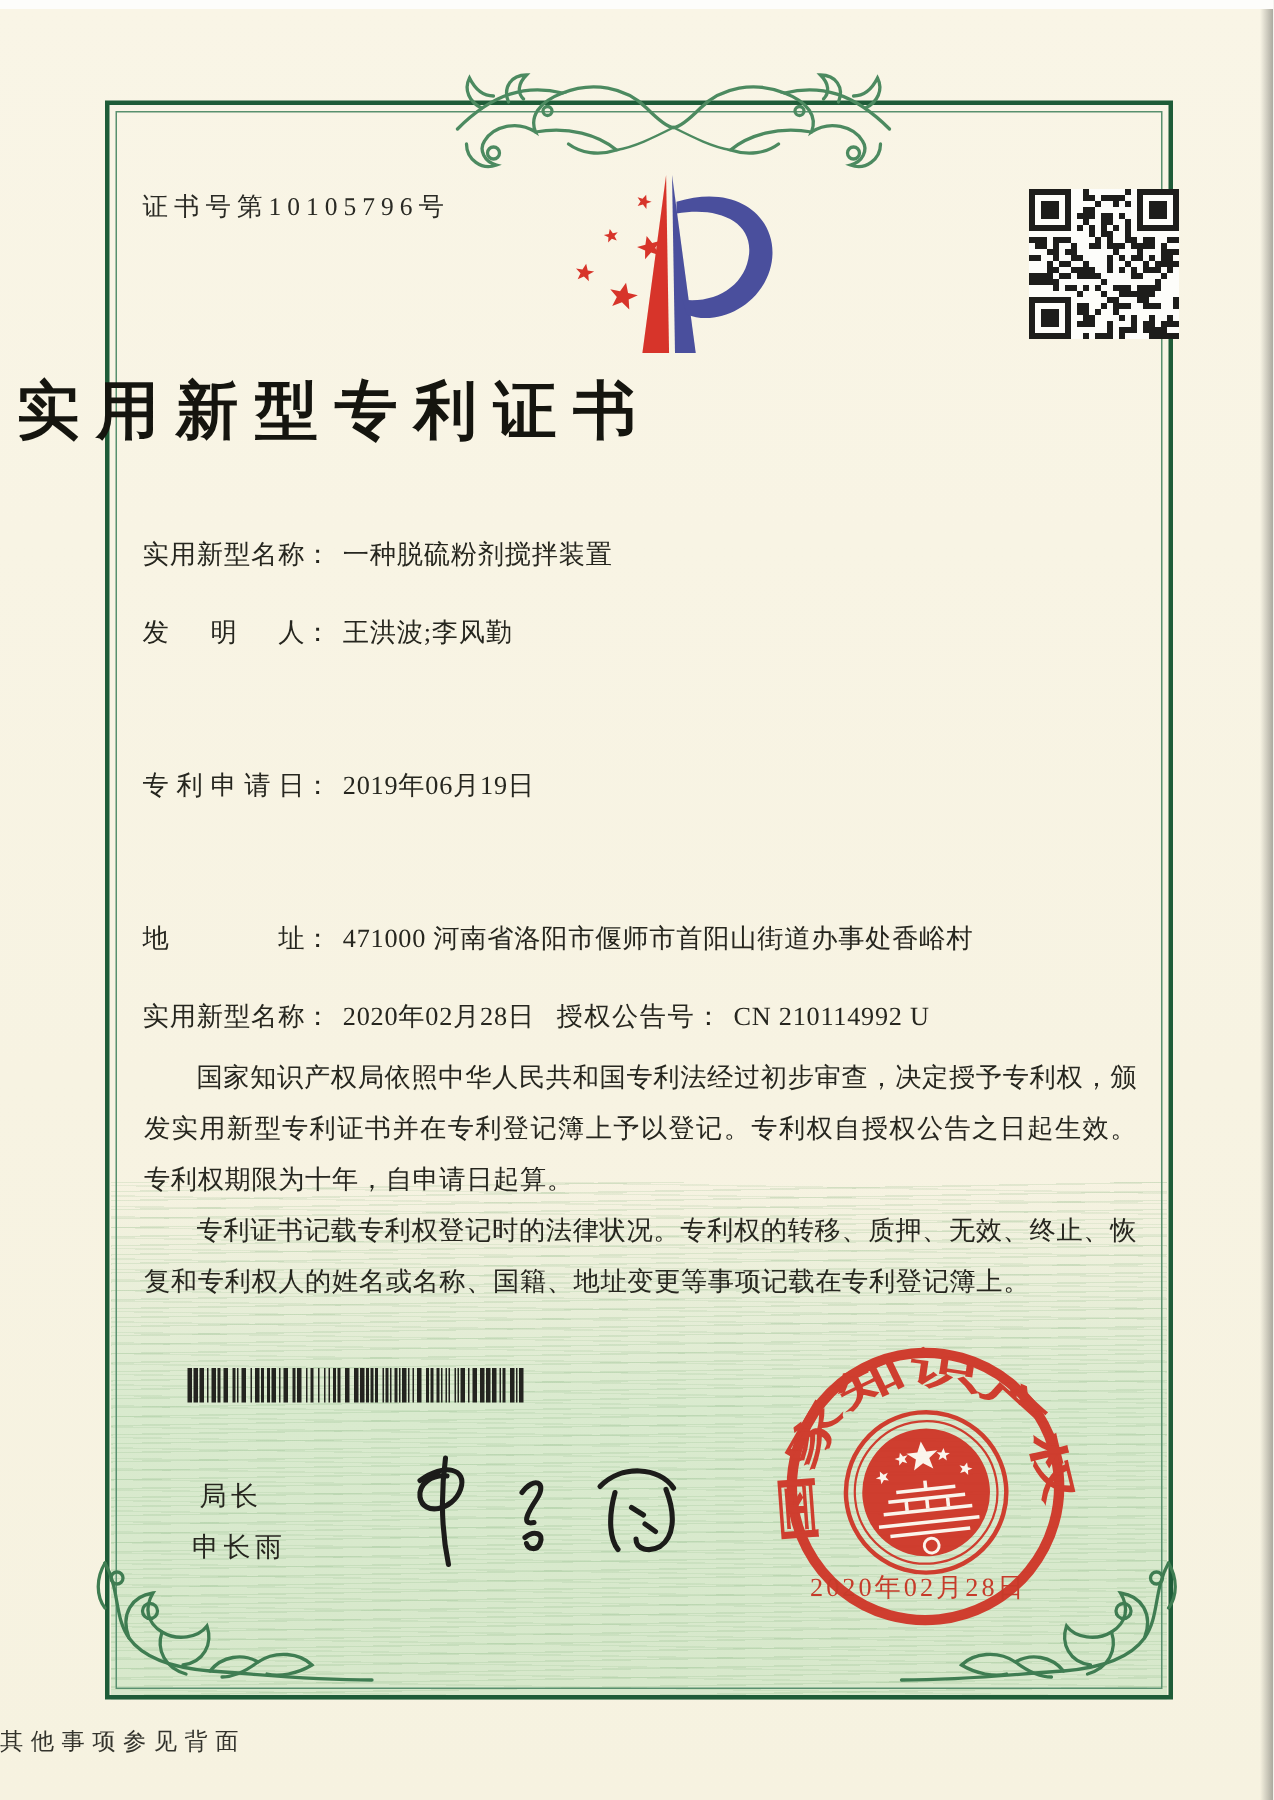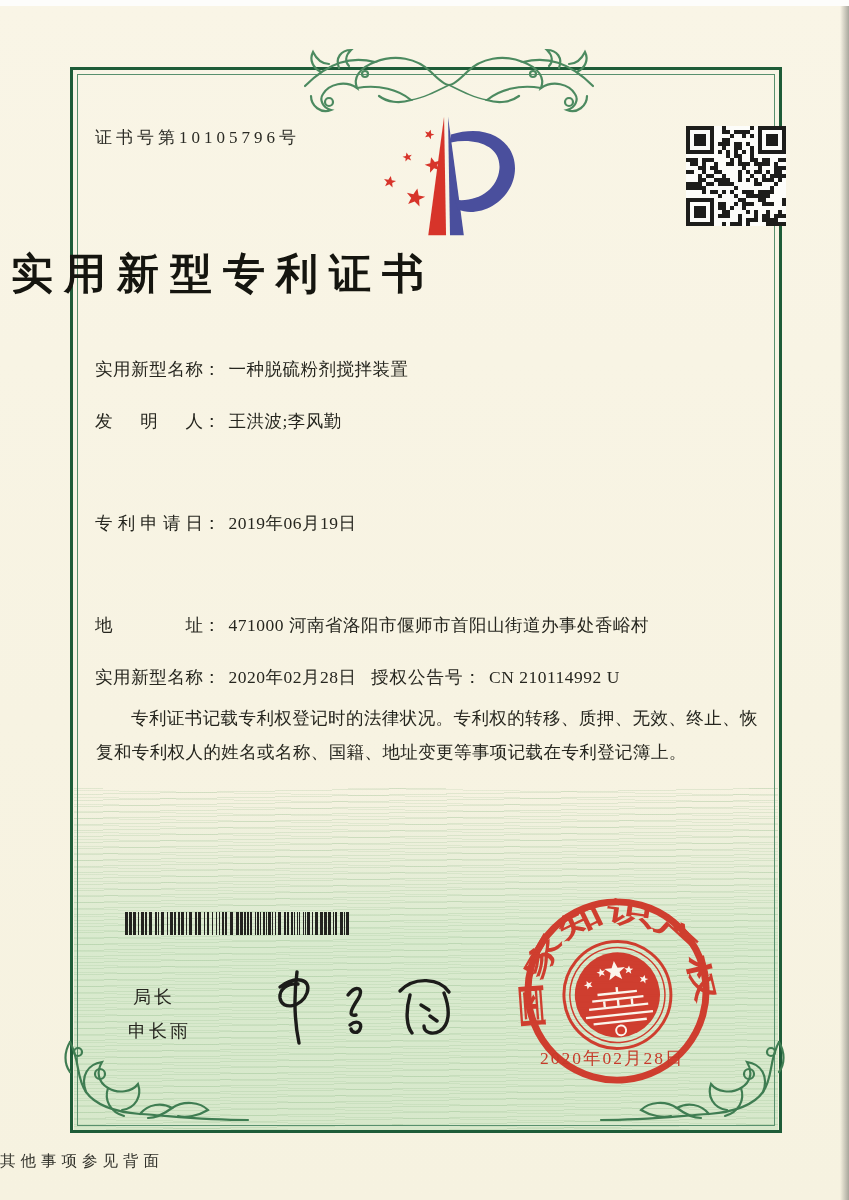--- a/index.html
+++ b/index.html
@@ -422,20 +422,21 @@
     <span class="lbl">地址</span><span>：</span><span class="val">471000 河南省洛阳市偃师市首阳山街道办事处香峪村</span>
   </div>
   <div class="row r6">
     <span class="lbl">实用新型名称</span><span>：</span><span class="val">2020年02月28日</span>
     <span class="pair2">
       <span class="lbl2">授权公告号</span><span>：</span><span class="val">CN 210114992 U</span>
     </span>
   </div>
 
   <div class="paras">
+    <p>国家知识产权局依照中华人民共和国专利法经过初步审查，决定授予专利权，颁发实用新型专利证书并在专利登记簿上予以登记。专利权自授权公告之日起生效。专利权期限为十年，自申请日起算。</p>
     <p>专利证书记载专利权登记时的法律状况。专利权的转移、质押、无效、终止、恢复和专利权人的姓名或名称、国籍、地址变更等事项记载在专利登记簿上。</p>
   </div>
 
   <div class="barcode">
       <span style="left: 0px; width: 3px;"></span>
       <span style="left: 4px; width: 3px;"></span>
       <span style="left: 8px; width: 3px;"></span>
       <span style="left: 13px; width: 1px;"></span>
       <span style="left: 16px; width: 3px;"></span>
       <span style="left: 20px; width: 2px;"></span>

